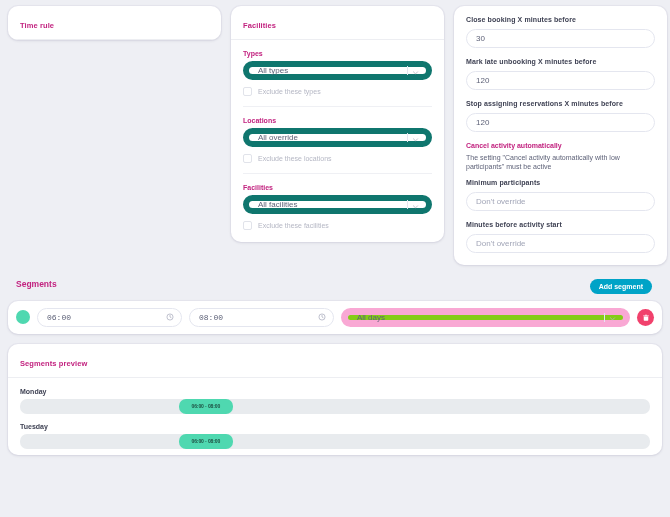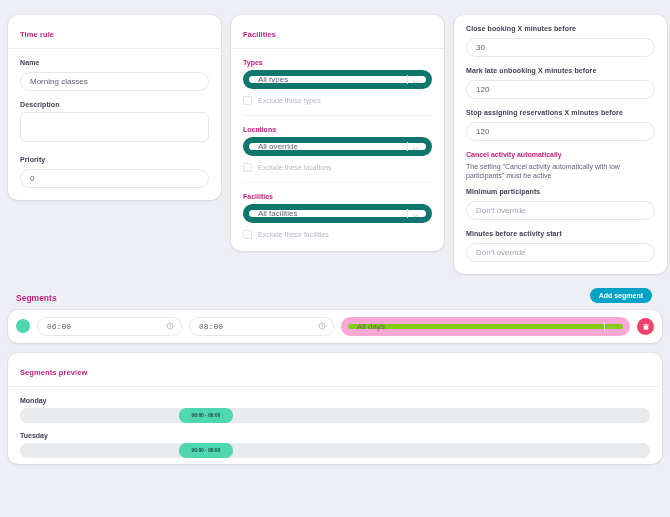--- a/index.html
+++ b/index.html
@@ -24,21 +24,21 @@
   }
   .card-title {
     color: #c2227f;
     font-size: 7.5px;
     font-weight: bold;
     letter-spacing: .1px;
   }
   .card-body { padding: 10px 12px 12px 12px; }
 
   
-  .top-row { display: flex; gap: 10px; align-items: flex-start; margin-top: 9px; }
+  .top-row { display: flex; gap: 10px; align-items: flex-start; }
   .col { width: 213px; flex: 0 0 213px; }
 
   
   .field { margin-bottom: 10px; }
   .field:last-child { margin-bottom: 0; }
   .label {
     display: block;
     font-size: 7px;
     font-weight: bold;
     color: #3f4254;
@@ -113,21 +113,21 @@
     border: 1px solid #e1e3ea;
     border-radius: 2px;
     background: #fff;
     flex: 0 0 9px;
   }
   .check-label { font-size: 7px; color: #b5b7c4; }
   .divider { height: 1px; background: #eff0f4; margin: 10px 0 10px 0; }
 
   
   .segments-head {
-    display: flex; align-items: flex-end; justify-content: space-between;
+    display: flex; align-items: flex-start; justify-content: space-between;
     padding: 8px 10px 7px 8px;
   }
   .segments-title { color: #c2227f; font-size: 8.5px; font-weight: bold; }
   .btn-add {
     background: #00a3c7;
     color: #fff;
     border: none;
     border-radius: 9px;
     font-family: "Liberation Sans", sans-serif;
     font-size: 7px;
@@ -205,38 +205,20 @@
 
 <div class="page">
 
   <div class="top-row">
 
     <div class="col">
       <div class="card">
         <div class="card-head">
           <span class="card-title">Time rule</span>
         </div>
-        <div class="card-body">
-
-          <div class="field">
-            <span class="label">Name</span>
-            <input class="input" type="text" value="Morning classes" style="">
-          </div>
-
-          <div class="field">
-            <span class="label">Description</span>
-            <textarea class="textarea" placeholder="" style=""></textarea>
-          </div>
-
-          <div class="field">
-            <span class="label">Priority</span>
-            <input class="input" type="text" value="0" style="">
-          </div>
-
-        </div>
       </div>
     </div>
 
     <div class="col">
       <div class="card">
         <div class="card-head">
           <span class="card-title">Facilities</span>
         </div>
         <div class="card-body">
 

